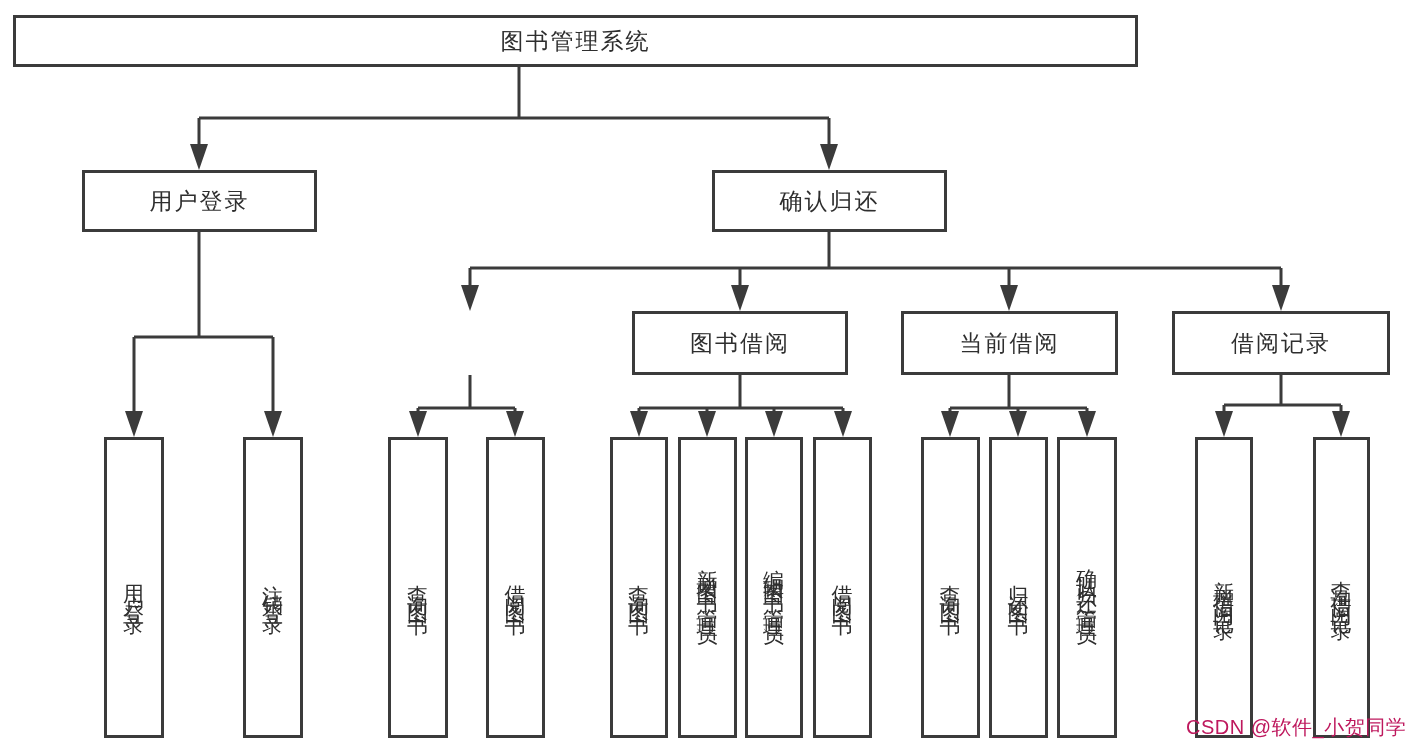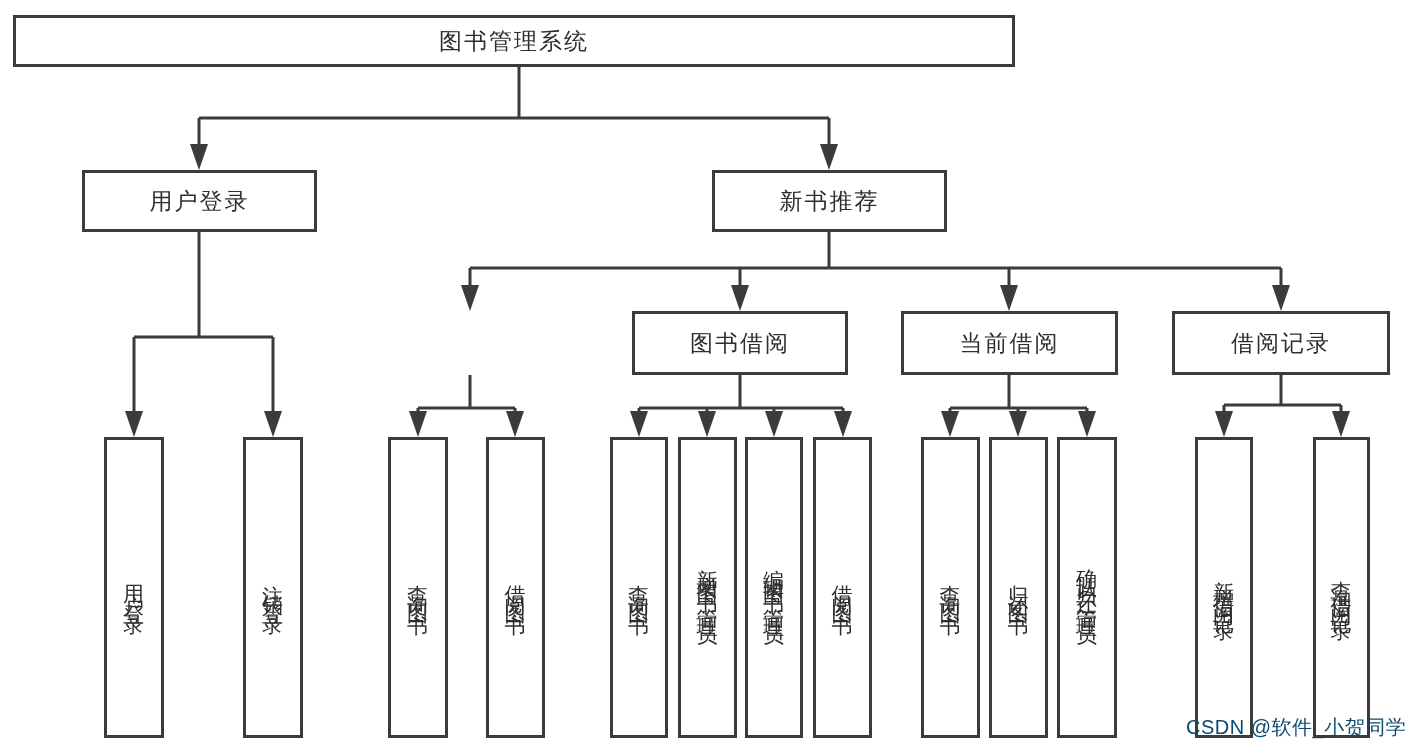--- a/index.html
+++ b/index.html
@@ -38,21 +38,21 @@
     white-space: nowrap;
   }
   .v-box {
     writing-mode: vertical-rl;
     text-orientation: mixed;
     font-size: 21px;
     letter-spacing: 10px;
     line-height: 1;
   }
   
-  .n-root   { left: 13px;   top: 15px;  width: 1002px; height: 52px; }
+  .n-root   { left: 13px;   top: 15px;  width: 1125px; height: 52px; }
   
   .n-l2a    { left: 82px;   top: 170px; width: 235px;  height: 62px; }
   .n-l2b    { left: 712px;  top: 170px; width: 235px;  height: 62px; }
   
   .n-l3a    { left: 362px;  top: 311px; width: 216px;  height: 64px; }
   .n-l3b    { left: 632px;  top: 311px; width: 216px;  height: 64px; }
   .n-l3c    { left: 901px;  top: 311px; width: 217px;  height: 64px; }
   .n-l3d    { left: 1172px; top: 311px; width: 218px;  height: 64px; }
   
   .leaf     { top: 437px; height: 301px; }
@@ -67,21 +67,21 @@
   .n-d1 { left: 921px;  width: 59px; }
   .n-d2 { left: 989px;  width: 59px; }
   .n-d3 { left: 1057px; width: 60px; letter-spacing: 8px; }
   .n-e1 { left: 1195px; width: 58px; letter-spacing: 8px; }
   .n-e2 { left: 1313px; width: 57px; letter-spacing: 8px; }
   .watermark {
     position: absolute;
     left: 1186px;
     top: 714px;
     font-size: 20px;
-    color: #0c4a6e;
+    color: #be185d;
     letter-spacing: 0.5px;
     white-space: nowrap;
     z-index: 10;
   }
 </style>
 </head>
 <body>
 
 <div class="canvas">
 
@@ -113,21 +113,21 @@
       <polygon points="1009,411 1027,411 1018,437"></polygon>
       <polygon points="1078,411 1096,411 1087,437"></polygon>
       <polygon points="1215,411 1233,411 1224,437"></polygon>
       <polygon points="1332,411 1350,411 1341,437"></polygon>
     </g>
   </svg>
 
   <div class="box h-box n-root">图书管理系统</div>
 
   <div class="box h-box n-l2a">用户登录</div>
-  <div class="box h-box n-l2b">新书推荐</div>
+  <div class="box h-box n-l2b">确认归还</div>
 
   <div class="box h-box n-l3c">当前借阅</div>
   <div class="box h-box n-l3b">图书借阅</div>
   <div class="box h-box n-l3d">借阅记录</div>
 
   <div class="box v-box leaf n-a1">用户登录</div>
   <div class="box v-box leaf n-a2">注销登录</div>
 
   <div class="box v-box leaf n-b1">查询图书</div>
   <div class="box v-box leaf n-b2">借阅图书</div>

